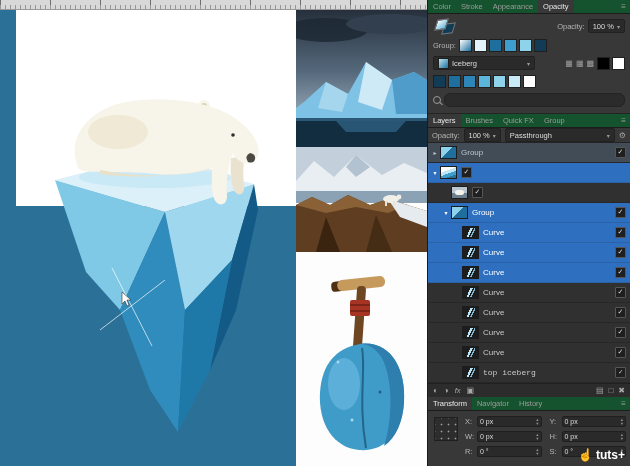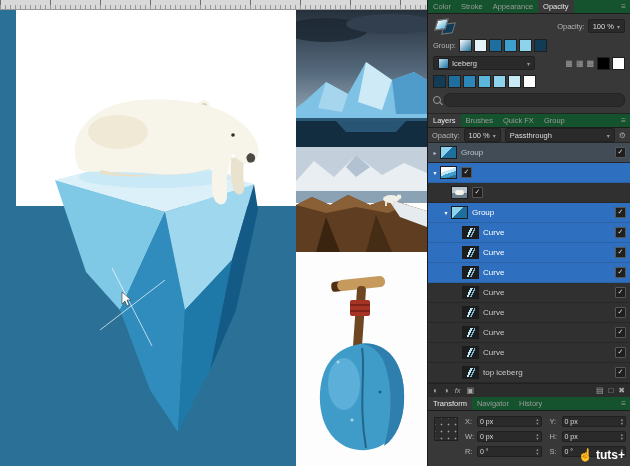--- a/index.html
+++ b/index.html
@@ -351,21 +351,21 @@
         <span class="thumb curve"></span>
         <span class="layer-label">Curve</span>
         <span class="layer-check">✓</span>
       </div>
       <div class="layer-row normal" style="padding-left: 25px;">
         <span class="disclosure"></span>
         <span class="thumb curve"></span>
         <span class="layer-label">Curve</span>
         <span class="layer-check">✓</span>
       </div>
-      <div class="layer-row normal" style="padding-left: 25px;">
+      <div class="layer-row normal" style="padding-left: 25px; font-family: Liberation Mono, monospace;">
         <span class="disclosure"></span>
         <span class="thumb curve"></span>
         <span class="layer-label">top iceberg</span>
         <span class="layer-check">✓</span>
       </div>
     </div>
 
   <div class="bottombar">
     <span class="swrow" style="padding:0;gap:6px;">
         <span class="bicon">◐</span>

